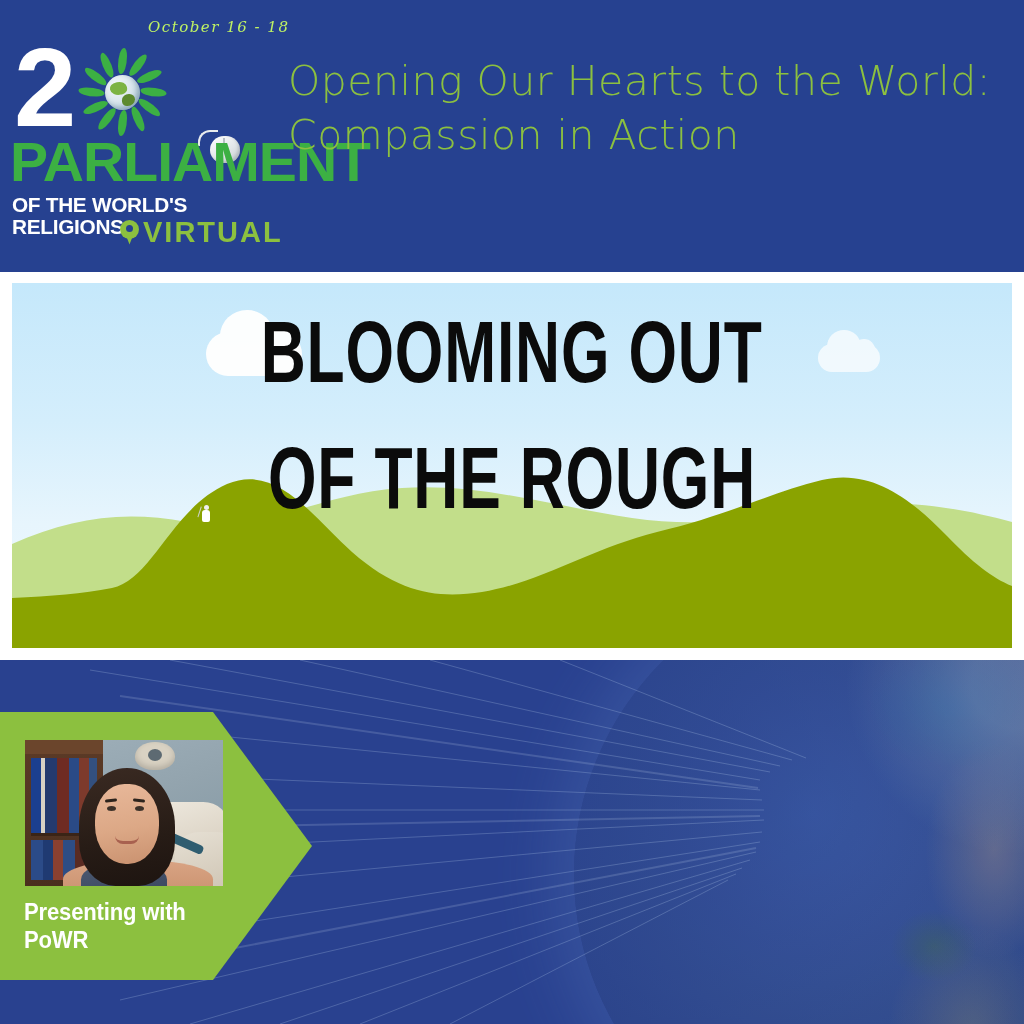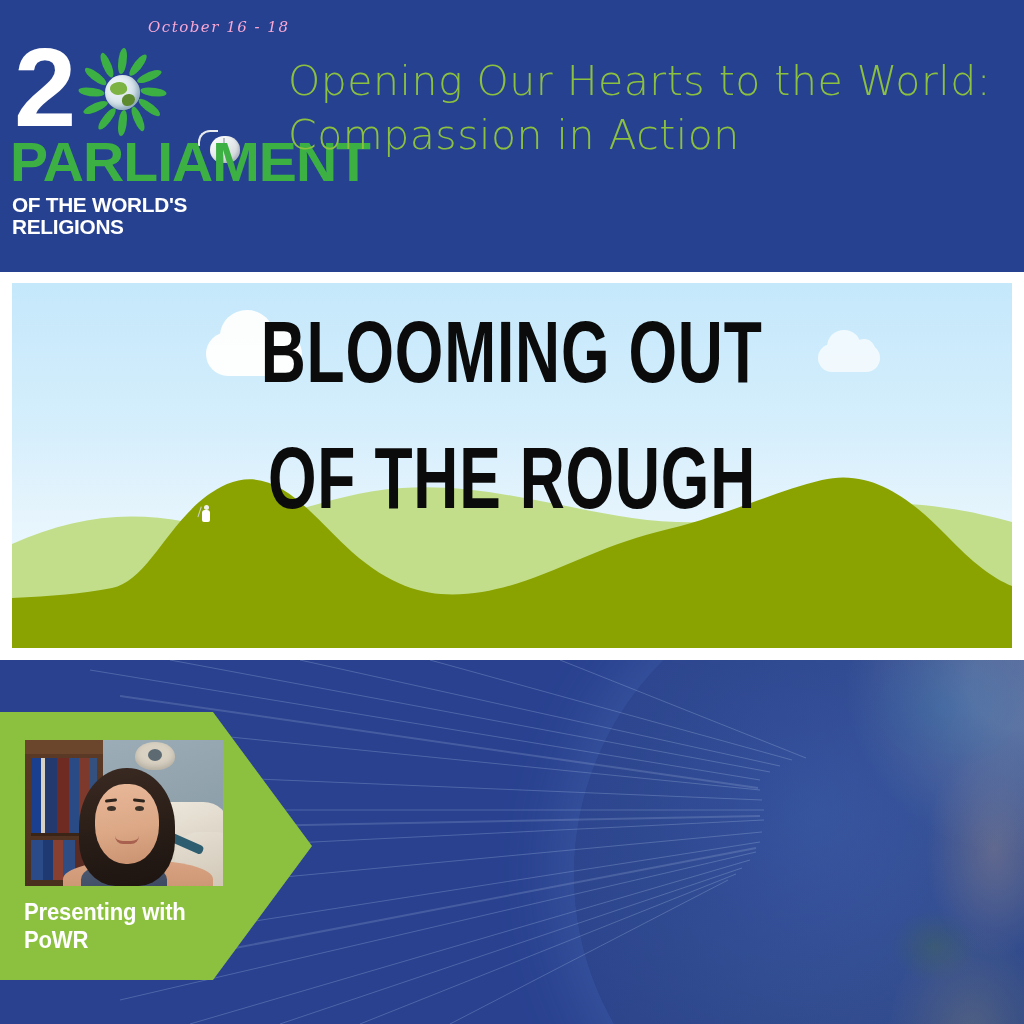--- a/index.html
+++ b/index.html
@@ -15,21 +15,21 @@
   .header {
     position:absolute; left:0; top:0; width:1024px; height:272px;
     background:#264190;
   }
   .logo-block { position:absolute; left:8px; top:18px; width:278px; height:230px; }
 
   .logo-date {
     position:absolute; left:140px; top:0px;
     font-family:"DejaVu Serif", serif;
     font-style:italic; font-size:15px; letter-spacing:1.5px;
-    color:#f9a8d4; white-space:nowrap;
+    color:#bef264; white-space:nowrap;
   }
 
   .logo-year {
     position:absolute; left:4px; top:22px; width:274px; height:98px;
   }
   .digit {
     position:absolute; top:0;
     font-family:"Liberation Sans", sans-serif;
     font-weight:bold; font-size:112px; line-height:96px;
     color:#ffffff; letter-spacing:-5px;
@@ -358,20 +358,28 @@
         <div class="mouse-icon">
           <div class="mouse-cord"></div>
           <div class="mouse-body"></div>
         </div>
       </div>
 
       <div class="logo-parliament">PARLIAMENT</div>
 
       <div class="logo-sub">OF THE WORLD'S RELIGIONS</div>
 
+      <div class="logo-virtual-row">
+        <span class="pin-icon">
+          <span class="pin-tip"></span>
+          <span class="pin-head"></span>
+          <span class="pin-hole"></span>
+        </span>
+        <span class="logo-virtual">VIRTUAL</span>
+      </div>
     </div>
 
     <div class="tagline">
       <span class="tl-line">Opening Our Hearts to the World:</span>
       <span class="tl-line">Compassion in Action</span>
     </div>
   </div>
 
   <div class="scene">
     <svg class="hill-svg" viewBox="0 0 1000 200" preserveAspectRatio="none">

